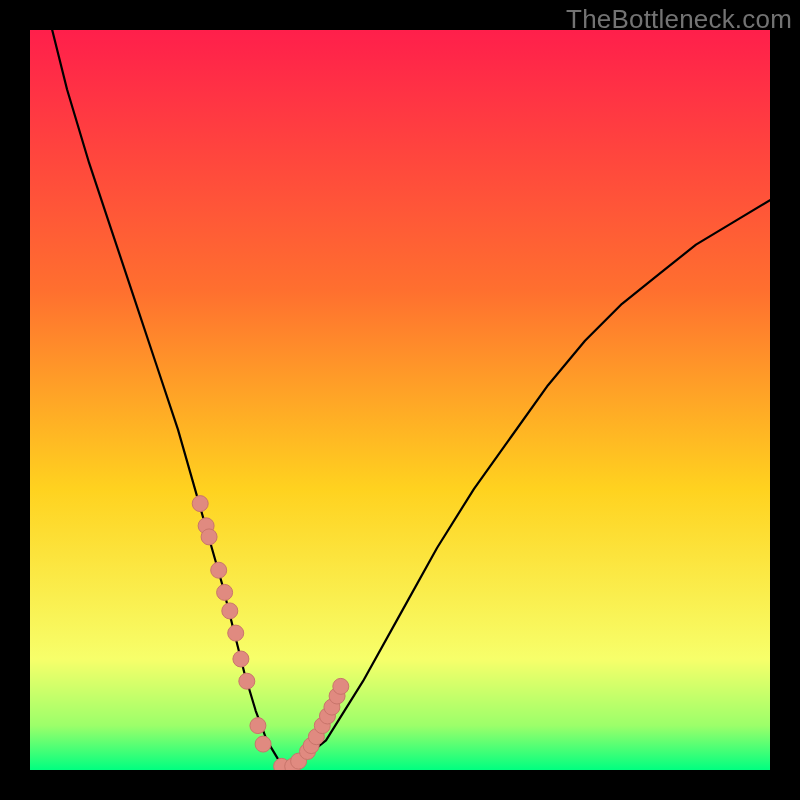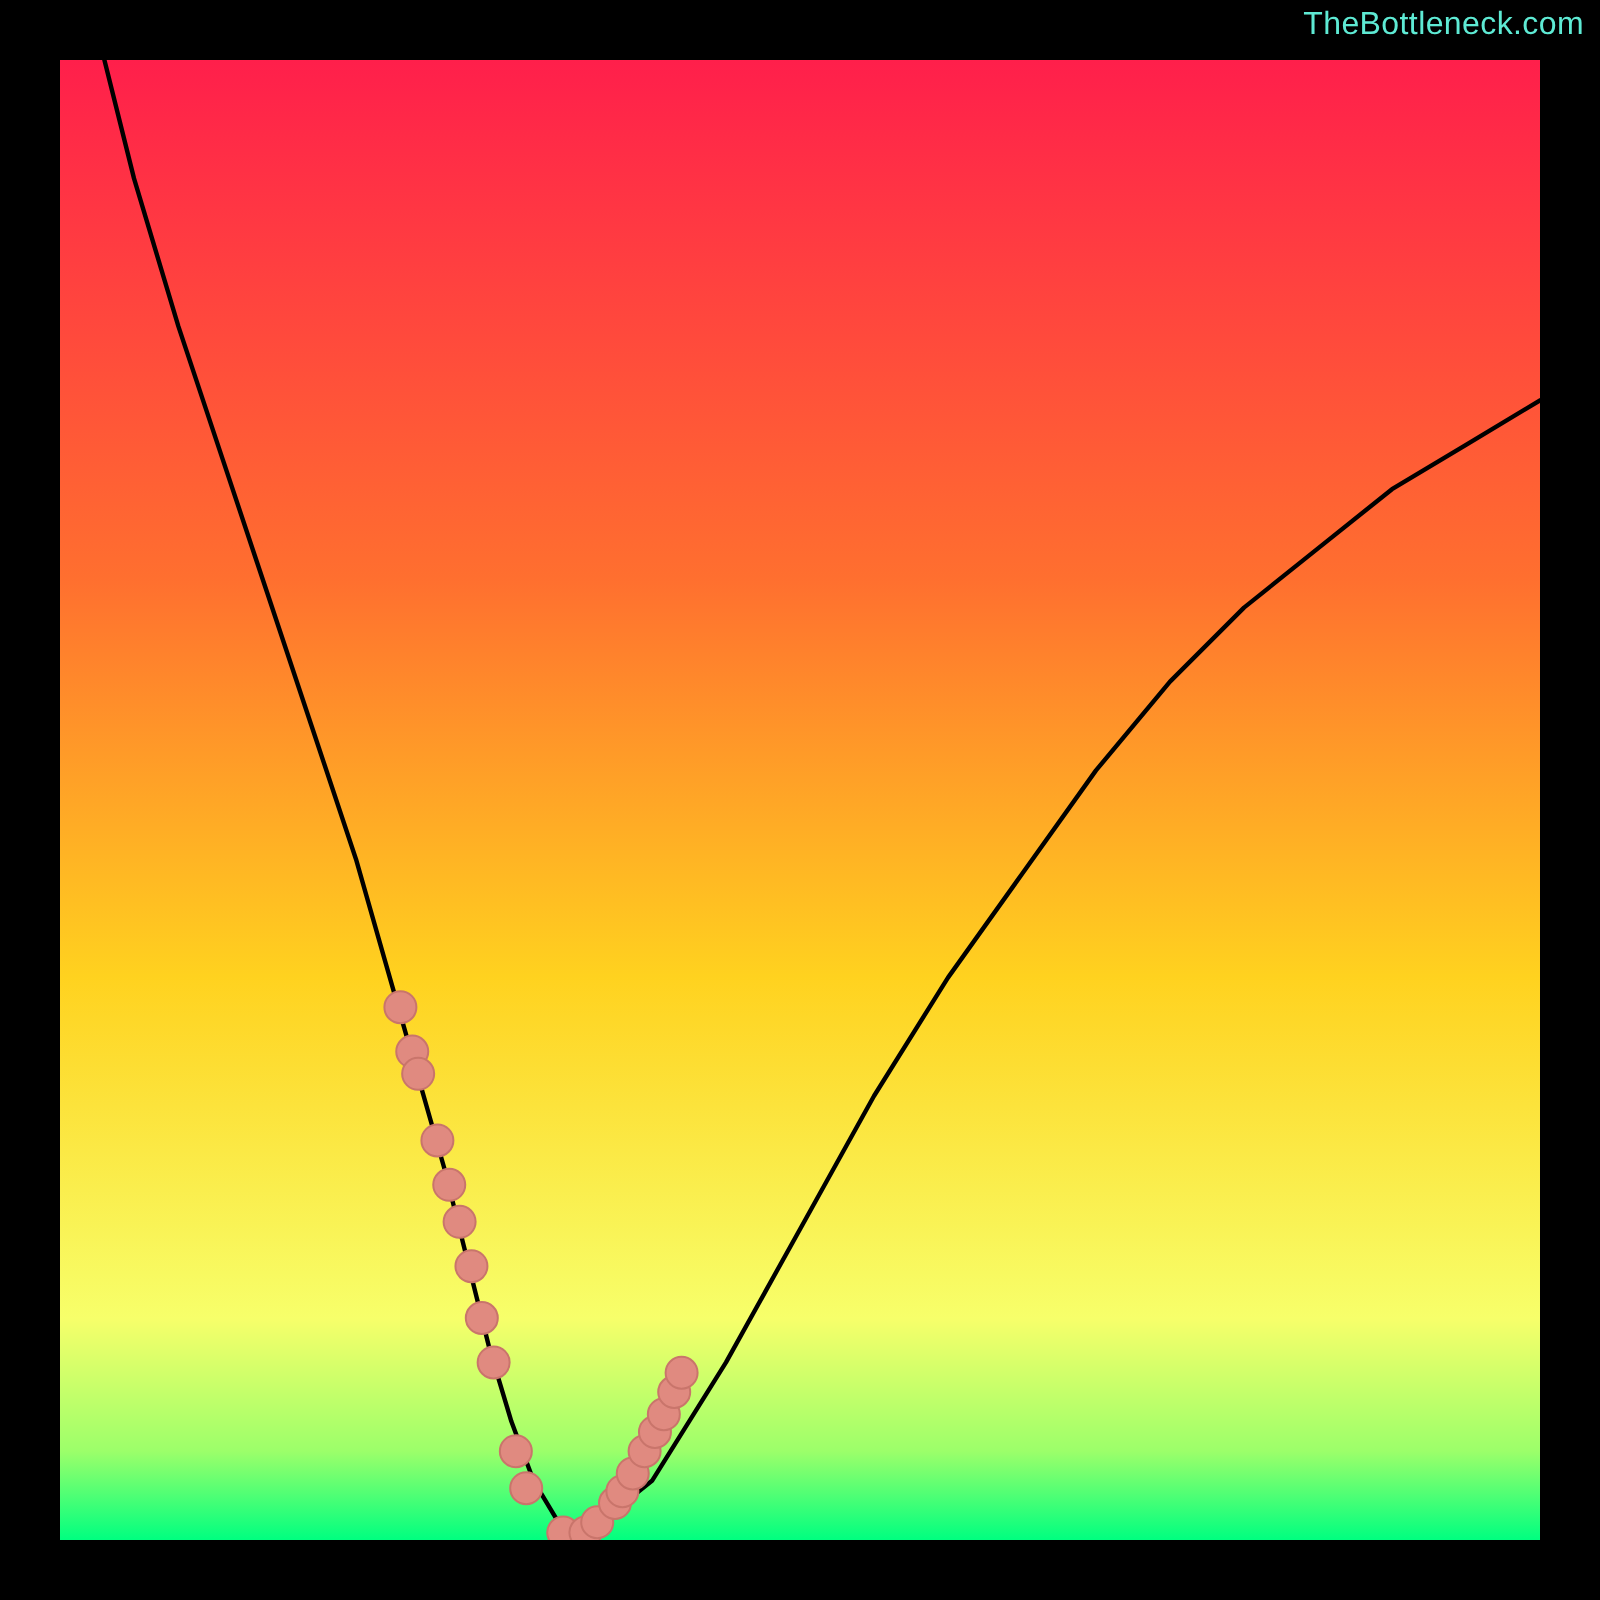--- a/index.html
+++ b/index.html
@@ -14,22 +14,22 @@
   .frame {
     position: relative;
     width: 800px;
     height: 800px;
     background: #000;
   }
   .watermark {
     position: absolute;
     top: 4px;
     right: 8px;
-    color: #5eead4;
-    font-size: 16px;
+    color: #737373;
+    font-size: 26px;
     font-weight: 400;
     letter-spacing: 0.2px;
     z-index: 5;
   }
   .plot {
     position: absolute;
     left: 30px;
     top: 30px;
     width: 740px;
     height: 740px;

